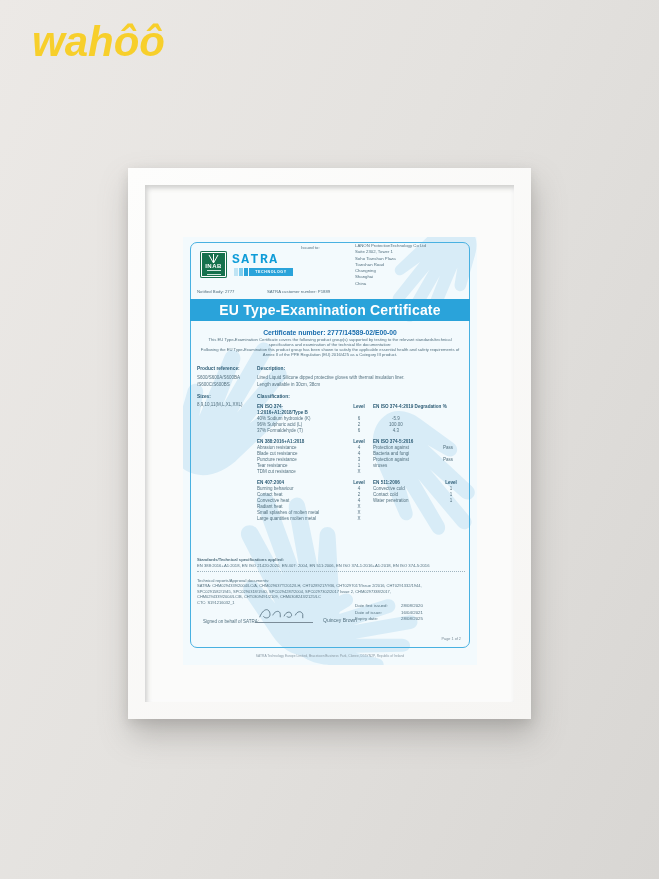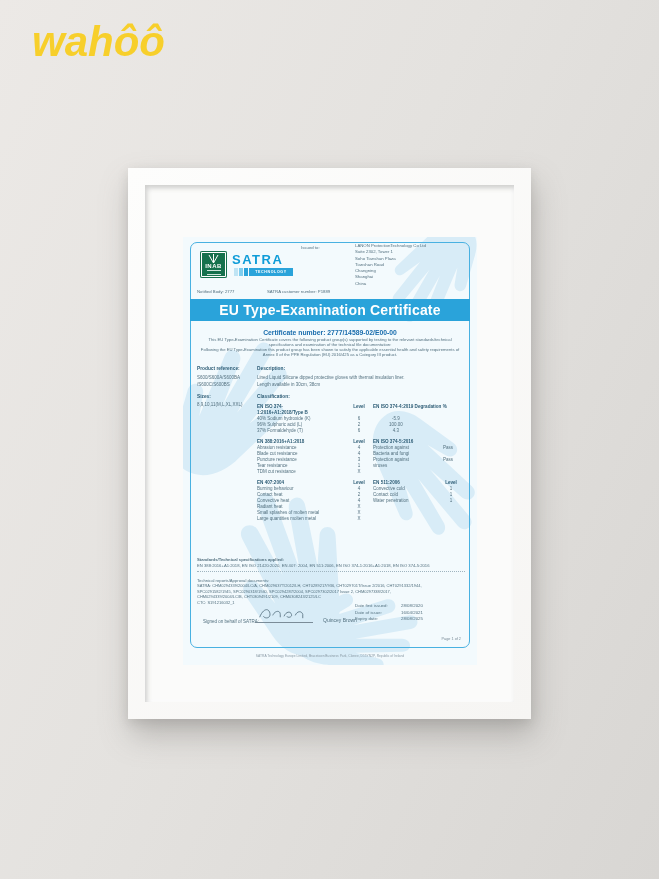--- a/index.html
+++ b/index.html
@@ -31,21 +31,21 @@
   .cert *{position:absolute;}
   .hand{fill:#d8ecf7;}
   .border-box{left:7px;right:7px;top:5px;bottom:17px;border:1px solid #49b1e1;border-radius:7px;}
   
   .inab{left:17px;top:14px;width:27px;height:27px;background:#15714d;border-radius:2px;
         display:flex;flex-direction:column;align-items:center;justify-content:center;
         box-shadow:inset 0 0 0 1px #15714d,inset 0 0 0 2px #ffffff;}
   .inab svg{position:static;width:13px;height:9px;}
   .inab .inab-txt{position:static;color:#fff;font-weight:bold;font-size:6px;line-height:6px;letter-spacing:.5px;}
   .inab .inab-lines{position:static;width:14px;height:3px;border-top:1px solid #cfe5db;border-bottom:1px solid #cfe5db;margin-top:1px;}
-  .satra-name{left:49px;top:15px;font-size:13px;font-weight:600;color:#0f9cd8;letter-spacing:1.5px;}
+  .satra-name{left:49px;top:15px;font-size:13px;font-weight:600;color:#0f9cd8;letter-spacing:1.5px;font-family:Liberation Mono, monospace;}
   .satra-bar{left:51px;top:31px;display:flex;gap:1px;align-items:center;}
   .satra-bar span{position:static;display:block;}
   .sq1{width:4px;height:8px;background:#bfe4f4;}
   .sq2{width:4px;height:8px;background:#7fcdee;}
   .sq3{width:4px;height:8px;background:#2aa3da;}
   .tech{width:44px;height:8px;background:#2aa3da;color:#fff;font-size:3.6px;font-weight:bold;
         letter-spacing:.6px;text-align:center;line-height:8px;}
   .issued-label{left:118px;top:8px;font-size:4.3px;}
   .address{left:172px;top:6px;font-size:4.3px;line-height:6.3px;}
   .address div{position:static;}

